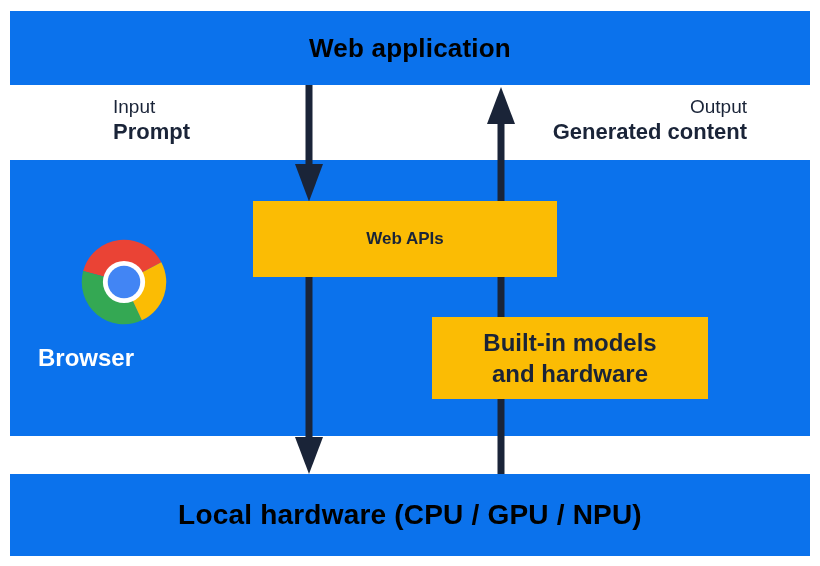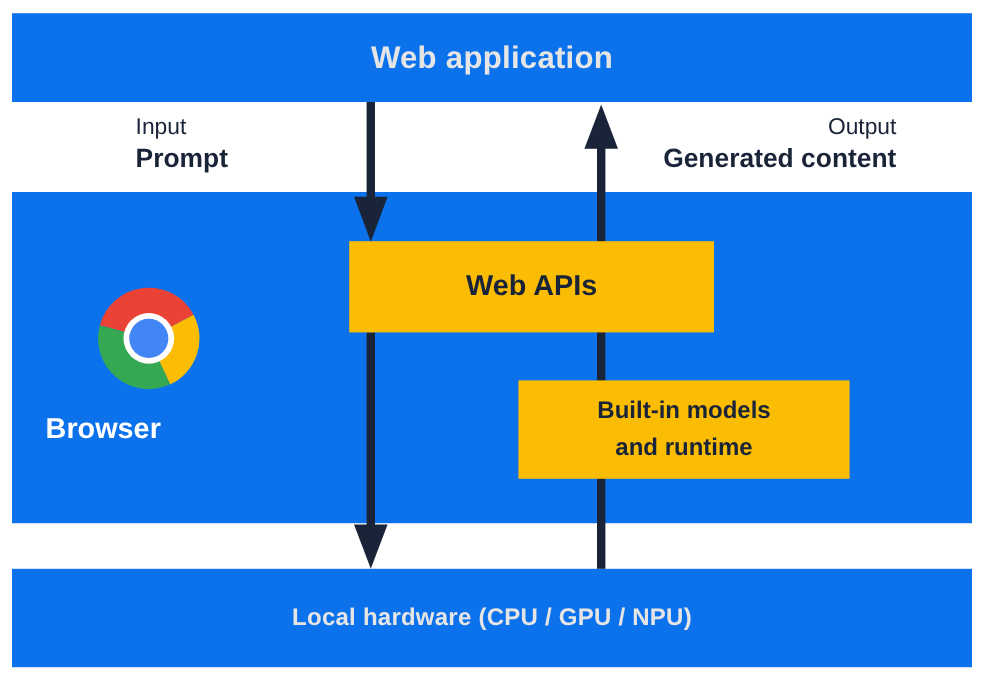--- a/index.html
+++ b/index.html
@@ -23,26 +23,26 @@
     background: var(--blue, #0B72EC);
     z-index: 1;
     display: flex;
     align-items: center;
     justify-content: center;
   }
   .band.top    { top: 11px;  height: 74px; }
   .band.middle { top: 160px; height: 276px; }
   .band.bottom { top: 474px; height: 82px; }
   .band-title {
-    color: #e5e5e5;
+    color: #000000;
     font-weight: bold;
     font-size: 26px;
     letter-spacing: 0.2px;
   }
-  .band.bottom .band-title { font-size: 20px; }
+  .band.bottom .band-title { font-size: 28px; }
 
   
   .io-label {
     position: absolute;
     top: 96px;
     z-index: 2;
     color: var(--navy, #1A2438);
     line-height: 1;
   }
   .io-label .caption {
@@ -76,27 +76,26 @@
     flex-direction: column;
     align-items: center;
     justify-content: center;
     text-align: center;
     color: var(--navy, #1A2438);
     font-weight: bold;
   }
   .api-box.webapis {
     left: 253px; top: 201px;
     width: 304px; height: 76px;
-    font-size: 24px;
-    margin-left: 38px;
+    font-size: 17px;
   }
   .api-box.builtin {
     left: 432px; top: 317px;
     width: 276px; height: 82px;
-    font-size: 20px;
+    font-size: 24px;
     line-height: 31px;
   }
 
   
   .chrome-logo {
     position: absolute;
     left: 80px; top: 238px;
     width: 88px; height: 88px;
     z-index: 3;
   }
@@ -147,21 +146,21 @@
       <polygon class="arrow-shape" points="487,124 515,124 501,87"></polygon>
     </g>
   </svg>
 
   <div class="api-box webapis">
     <span>Web APIs</span>
   </div>
 
   <div class="api-box builtin">
     <span>Built-in models</span>
-    <span>and runtime</span>
+    <span>and hardware</span>
   </div>
 
   <svg class="chrome-logo" viewBox="0 0 100 100">
     <path d="M50,50 L92.4,27.5 A48,48 0 0 0 3.6,37.6 Z" fill="#EA4335"></path>
     <path d="M50,50 L3.6,37.6 A48,48 0 0 0 70.3,93.5 Z" fill="#34A853"></path>
     <path d="M50,50 L70.3,93.5 A48,48 0 0 0 92.4,27.5 Z" fill="#FBBC04"></path>
     <circle cx="50" cy="50" r="24" fill="#FFFFFF"></circle>
     <circle cx="50" cy="50" r="18.5" fill="#4285F4"></circle>
   </svg>
 

